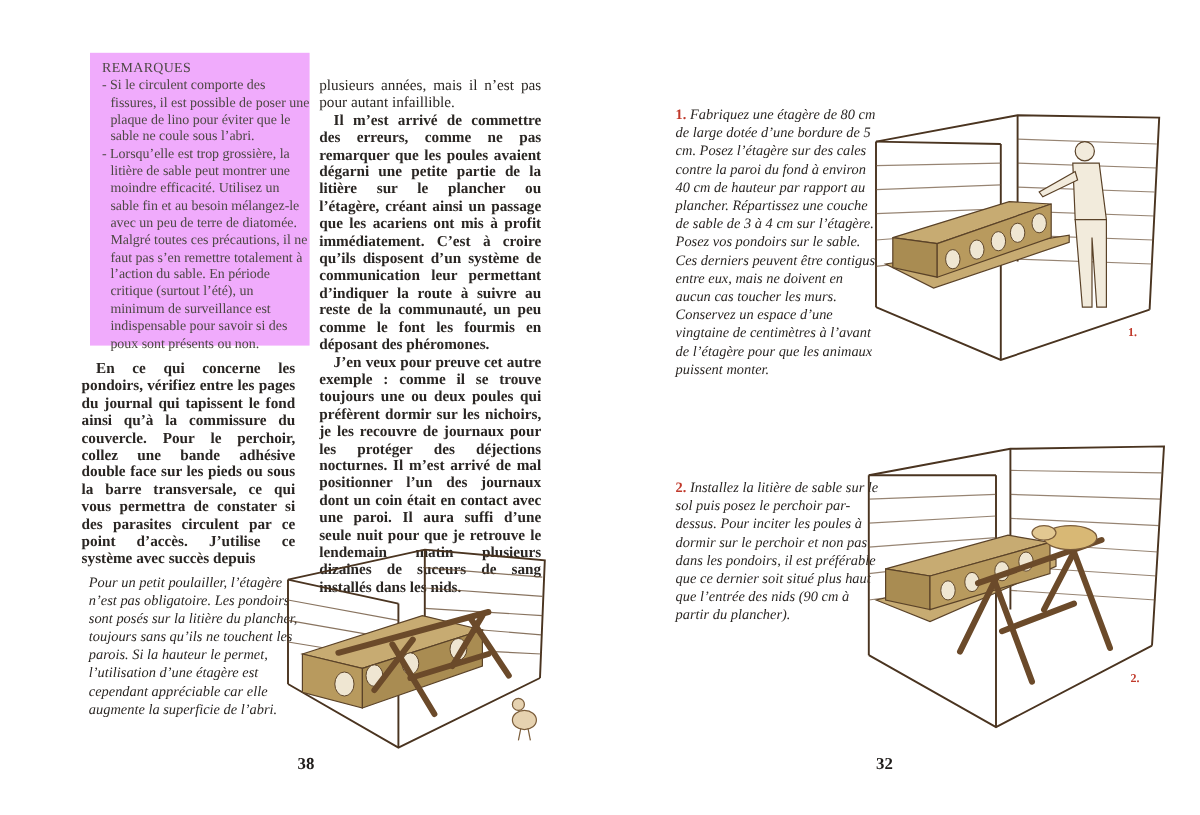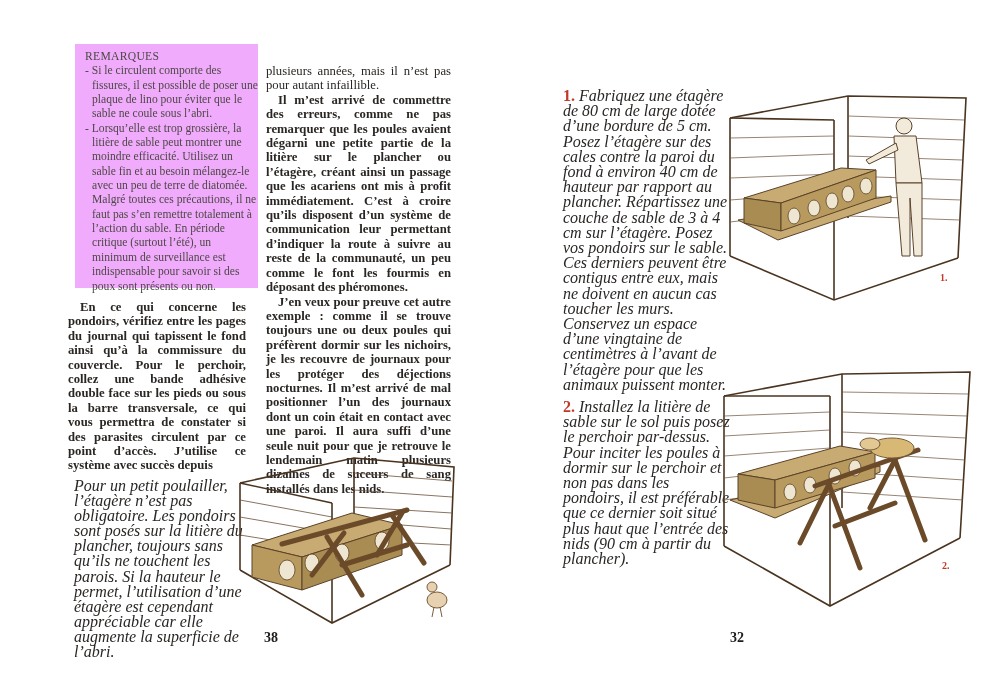--- a/index.html
+++ b/index.html
@@ -20,33 +20,33 @@
   .remarques .item { text-indent:-7px; padding-left:7px; }
 
   .col { position:absolute; font-family:"Liberation Serif", serif; font-size:12.7px; line-height:14.4px; color:#2a2623; text-align:justify; }
   .col p { margin:0; }
   .col p.indent { text-indent:12px;font-weight:bold; }
   .col-left { left:68px; top:300px; width:178px; }
   .col-mid { left:266px; top:64px; width:185px; }
 
   .caption {
     position:absolute; font-family:"Liberation Serif", serif; font-style:italic;
-    font-size:16px; line-height:15.1px; color:#2a2623;
+    font-size:12px; line-height:15.1px; color:#2a2623;
   }
   .caption-left { left:74px; top:478px; width:180px; }
   .caption .num { color:#c0392b; font-style:normal; font-weight:bold; }
   .caption-r1 { left:63px; top:88px; width:170px; line-height:15.2px; }
   .caption-r2 { left:63px; top:399px; width:170px; line-height:15.2px; }
 
   .running-head {
     position:absolute; left:120px; top:51px; width:300px; text-align:center;
     font-family:"Liberation Serif", serif; font-size:8.6px; font-weight:bold; letter-spacing:0.6px; color:#1e1b19;
   }
   .folio { position:absolute; top:630px; font-family:"Liberation Serif", serif; font-size:14px; font-weight:bold; color:#1e1b19; }
-  .folio-left { left:264px; }
+  .folio-left { left:248px; }
   .folio-right { left:230px; }
 
   .illus { position:absolute; }
   .fig-num { position:absolute; font-family:"Liberation Serif", serif; font-size:10px; color:#c0392b; font-weight:bold; }
 </style>
 </head>
 <body>
 
 <div class="page page-left">
   <div class="remarques">

